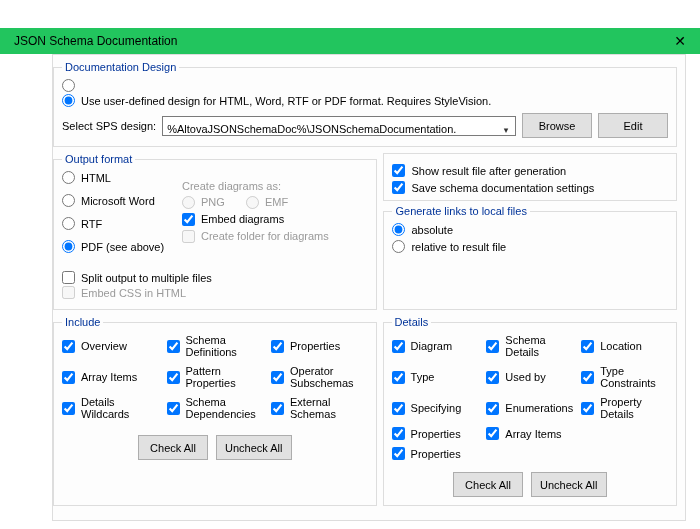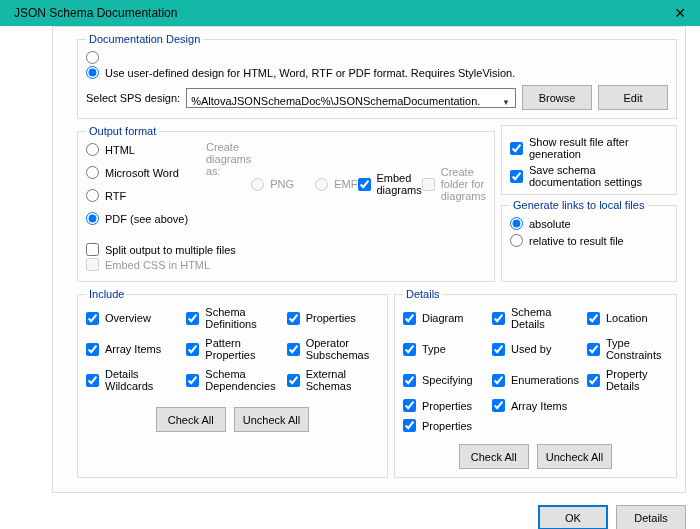--- a/index.html
+++ b/index.html
@@ -12,32 +12,33 @@
     color: #000;
     width: 700px;
     height: 529px;
     overflow: hidden;
   }
   .titlebar {
     display: flex;
     justify-content: space-between;
     align-items: center;
     padding: 6px 10px 6px 14px;
-    background: #14b8a6;
+    background: #22c55e;
+    margin-top: 28px;
   }
   .titlebar .title { font-size: 12px; }
   .close {
     width: 20px; height: 14px;
     display: flex; align-items: center; justify-content: center;
     font-size: 14px; line-height: 1;
   }
   .outer {
     margin: 0 14px 6px 52px;
     border: 1px solid #ddd;
-    padding: 6px 8px 8px 24px;
+    padding: 6px 8px 8px 0;
     background: #fdfdfd;
   }
   .row { display: flex; align-items: center; gap: 6px; margin: 2px 0; }
   label { cursor: default; }
   .disabled { color: #9a9a9a; }
   .sps-row { display: flex; align-items: center; gap: 6px; margin-top: 6px; }
   .sps-label { white-space: nowrap; }
   .combo {
     flex: 1;
     display: flex;
@@ -150,21 +151,21 @@
               </div>
             <div class="row">
                 <input type="radio" name="fmt" style="">
                 <label>RTF</label>
               </div>
             <div class="row">
                 <input type="radio" name="fmt" checked="" style="">
                 <label>PDF (see above)</label>
               </div>
           </div>
-          <div style="flex:1; display:flex; flex-direction:row; ">
+          <div style="flex:1; display:flex; flex-direction:column; justify-content:center;">
             <div class="subhead disabled">Create diagrams as:</div>
             <div class="row">
               <input type="radio" name="diagfmt" disabled="" style=""><label class="disabled">PNG</label>
               &nbsp;&nbsp;&nbsp;
               <input type="radio" name="diagfmt" disabled="" style=""><label class="disabled">EMF</label>
             </div>
             <div class="row">
                 <input type="checkbox" checked="" style="">
                 <label>Embed diagrams</label>
               </div>

